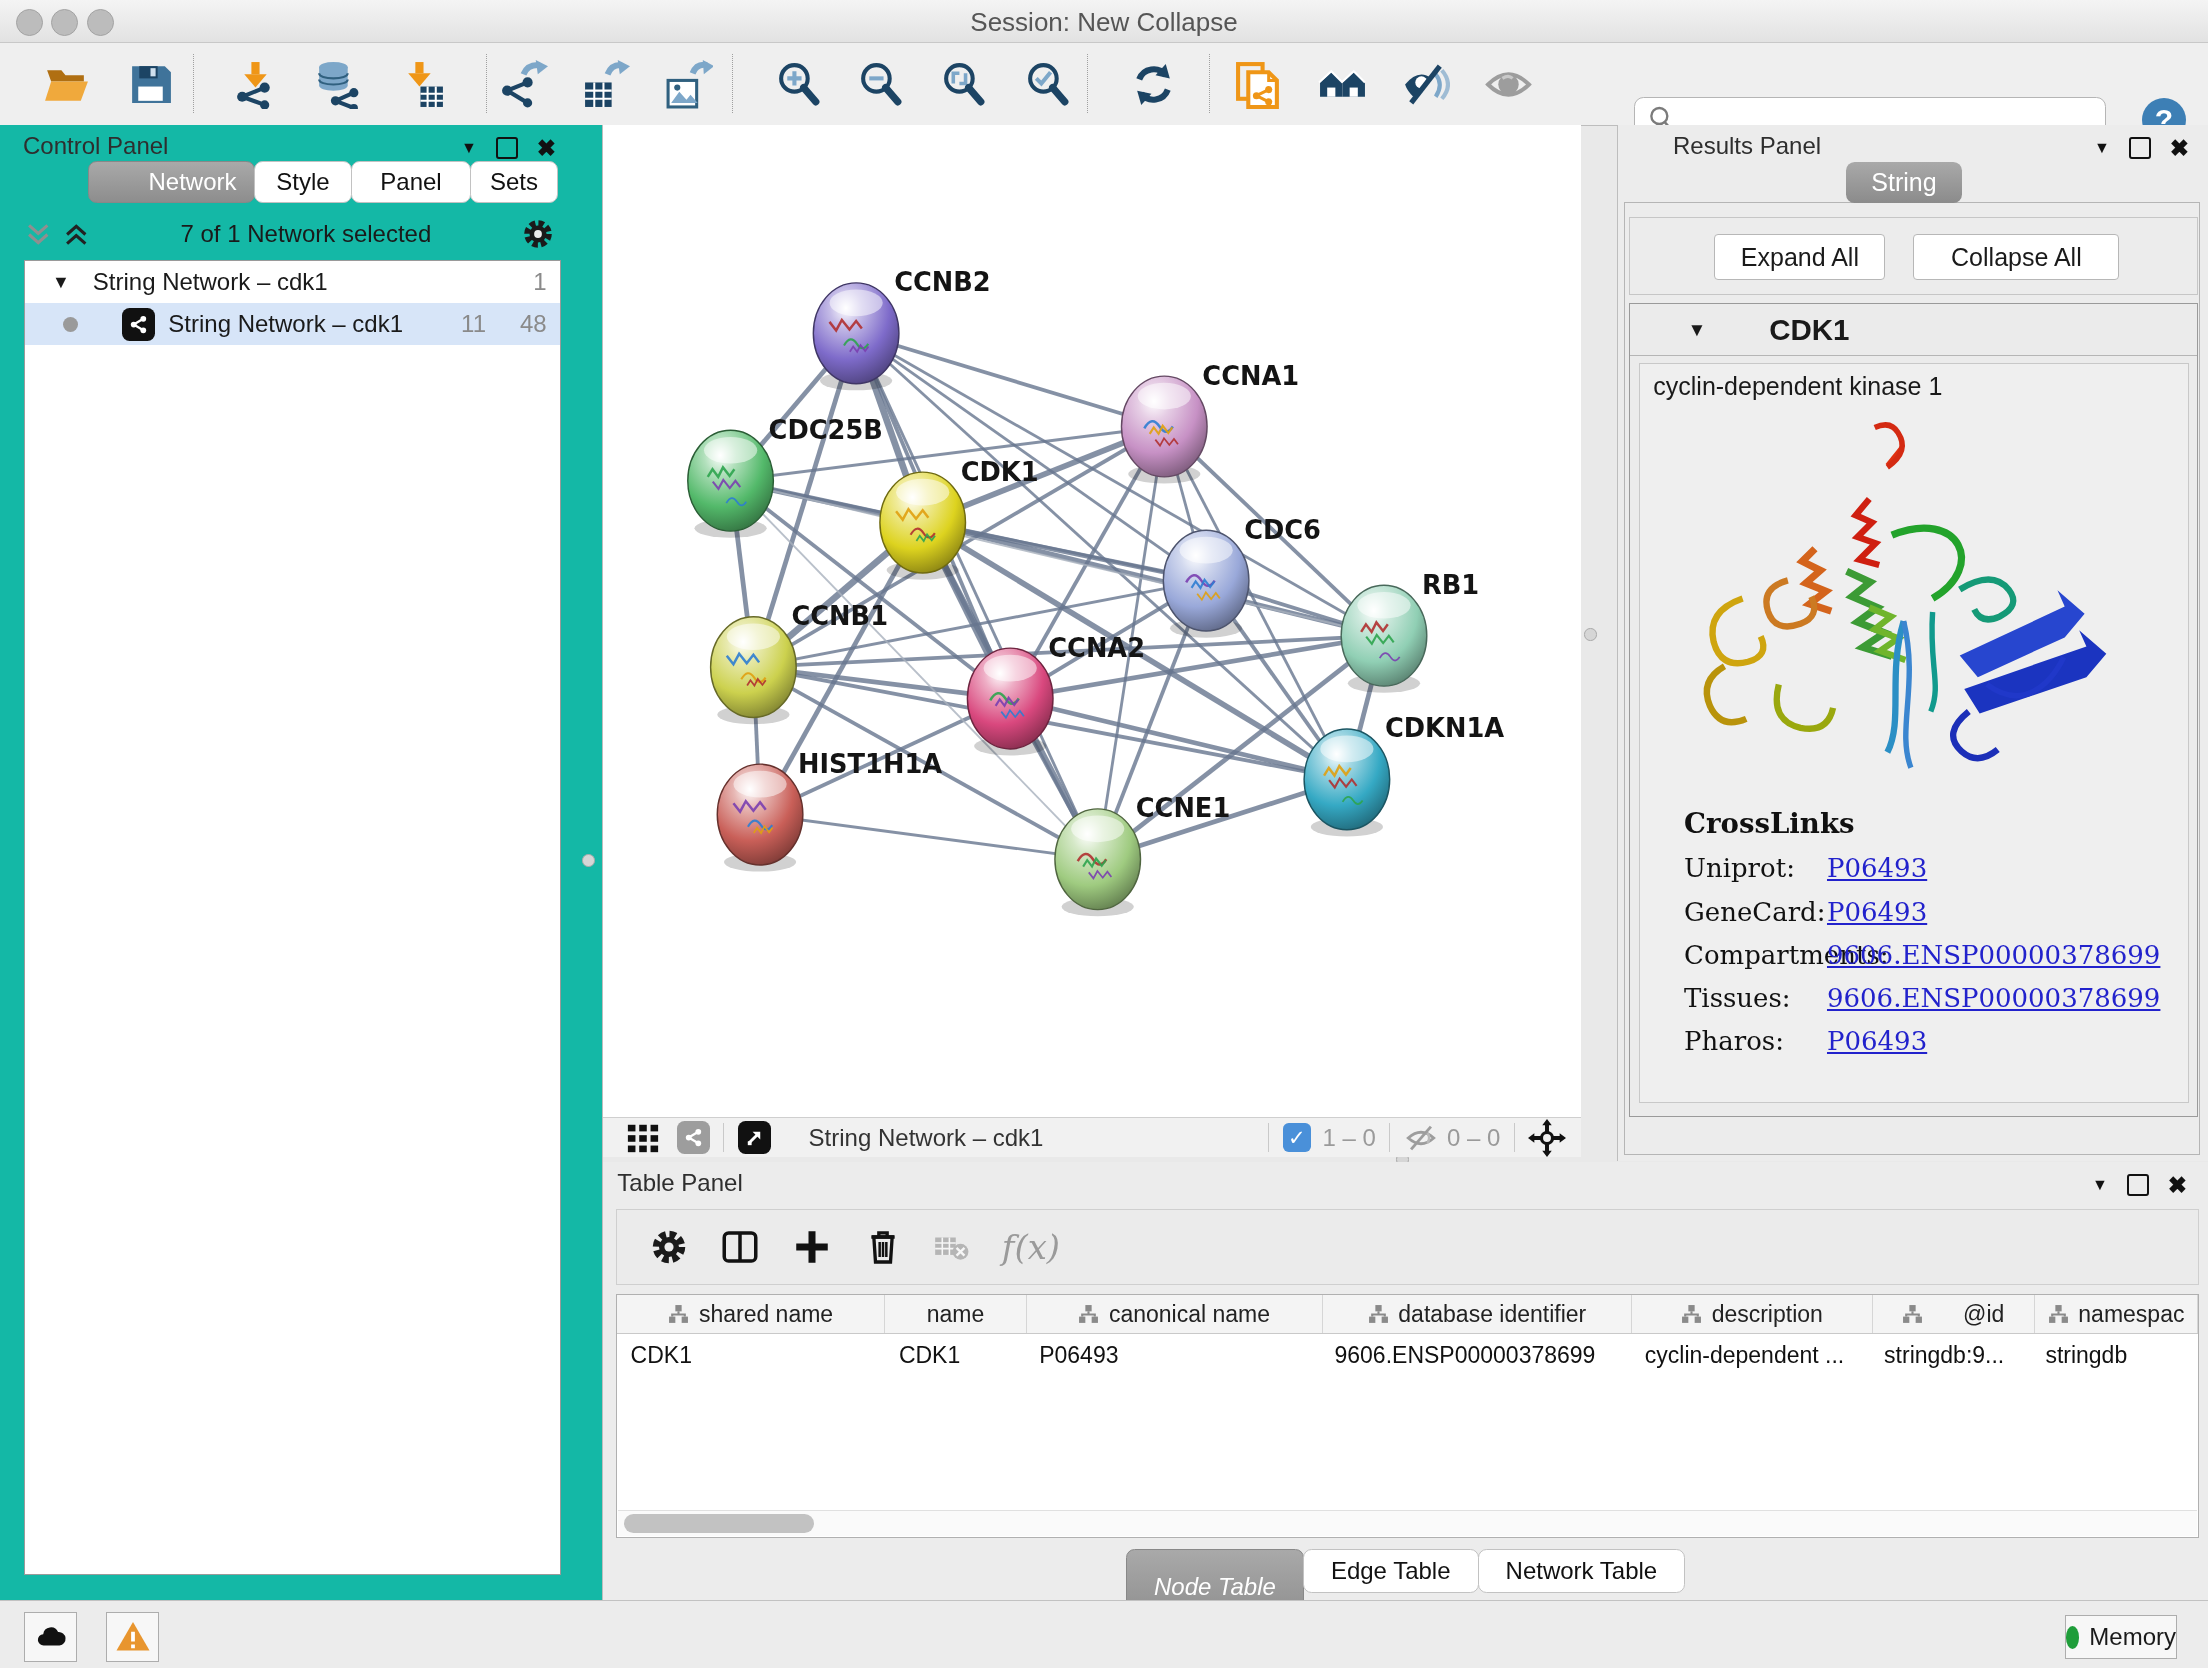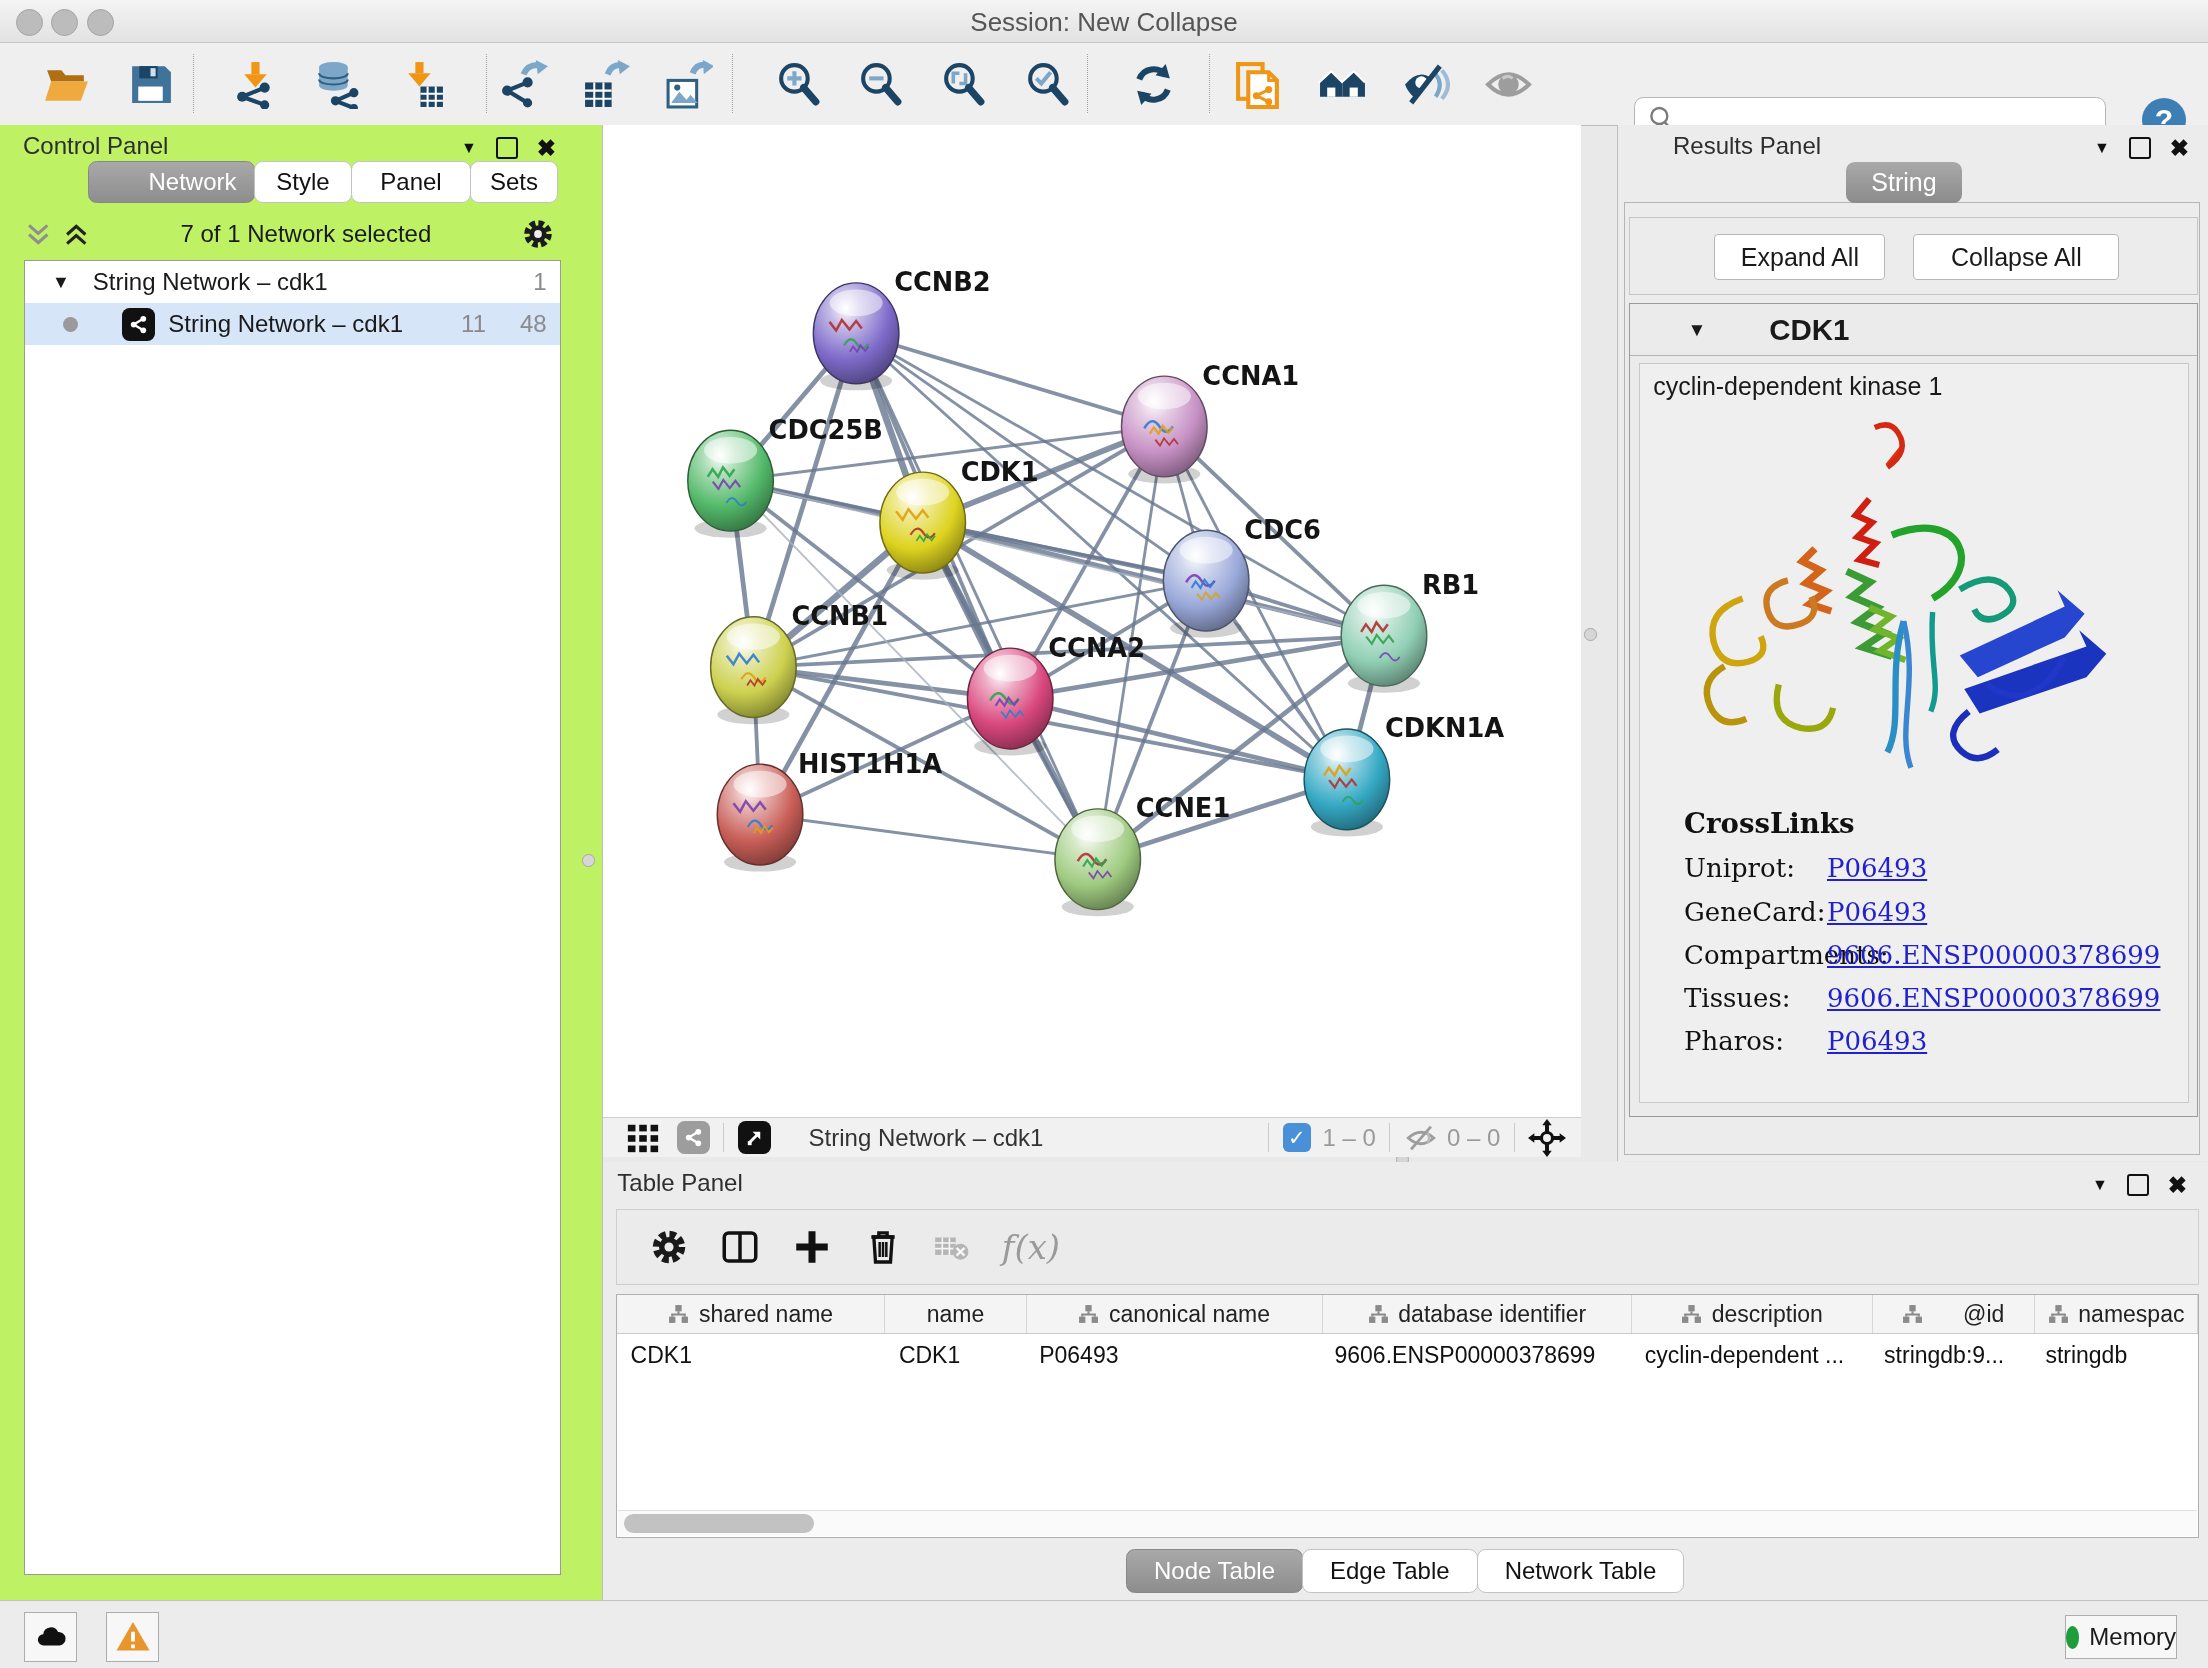--- a/index.html
+++ b/index.html
@@ -27,21 +27,21 @@
   
   .panel-title{font-size:24px;color:#2e2e2e;}
   .panel-btns{position:absolute;display:flex;align-items:center;gap:19px;}
   .pb-min{font-size:16px;color:#111;}
   .pb-float{width:18px;height:18px;border:2.4px solid #111;border-radius:2.9px;}
   .pb-close{font-size:23px;color:#111;font-weight:bold;}
   .tab{height:40px;border:1px solid #c2c2c2;background:#fff;border-radius:8.6px;
     display:flex;align-items:center;justify-content:center;font-size:24px;color:#111;margin-right:-1px;}
   .tab.sel{background:linear-gradient(#a9a9a9,#8d8d8d);color:#fff;border-color:#888;}
   
-  .ctrlpanel{position:absolute;left:0;top:125px;width:602px;height:1475px;background:#bef264;
+  .ctrlpanel{position:absolute;left:0;top:125px;width:602px;height:1475px;background:#14b8a6;
     border-right:1px solid #bdbdbd;}
   .ctrl-tabs{position:absolute;left:88px;top:36px;display:flex;}
   .ctrl-status{position:absolute;left:24px;top:88px;width:537px;height:42px;display:flex;align-items:center;}
   .tree{position:absolute;left:24px;top:135px;width:535px;height:1313px;background:#fff;
     border:1px solid #9a9a9a;}
   .tree-row{position:relative;height:42px;display:flex;align-items:center;font-size:24px;}
   .tree-row.sel{background:#d7e5f8;}
   .tree-count{position:absolute;color:#8a8a8a;font-size:24px;}
   .shareicon{width:33px;height:33px;border-radius:7.6px;background:#111;display:flex;align-items:center;justify-content:center;}
   
@@ -760,21 +760,21 @@
             <div class="td" style="width: 226px;">cyclin-dependent ...</div>
             <div class="td" style="width: 148px;">stringdb:9...</div>
             <div class="td" style="width: 149px;">stringdb</div>
           </div>
         </div>
       <div class="hscroll">
           <div class="hthumb"></div>
         </div>
     </div>
     <div class="bottom-tabs" id="table-tabs">
-        <div class="tab sel" style="padding: 0px 27px;">Node Table</div>
+        <div class="tab sel" style="padding: 16px 27px; font-style: italic;">Node Table</div>
         <div class="tab" style="padding: 0px 27px;">Edge Table</div>
         <div class="tab" style="padding: 0px 27px;">Network Table</div>
       </div>
   </div>
 
   <div class="statusbar">
     <div class="sq-btn" style="left:24px">
       <svg viewBox="0 0 48 48" style="width:34px;height:34px">
           <path d="M14 36a8 8 0 0 1-1-16 11 11 0 0 1 21-3 8.5 8.5 0 0 1 2 19z" fill="#111"></path>
         </svg>

